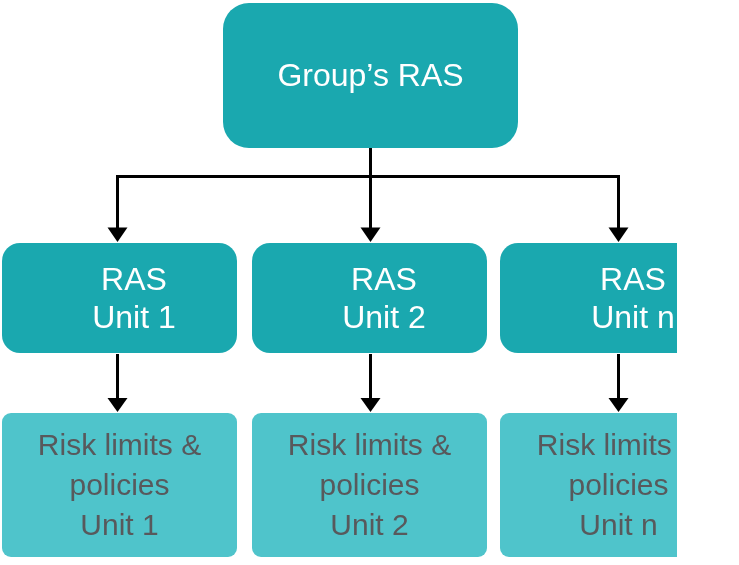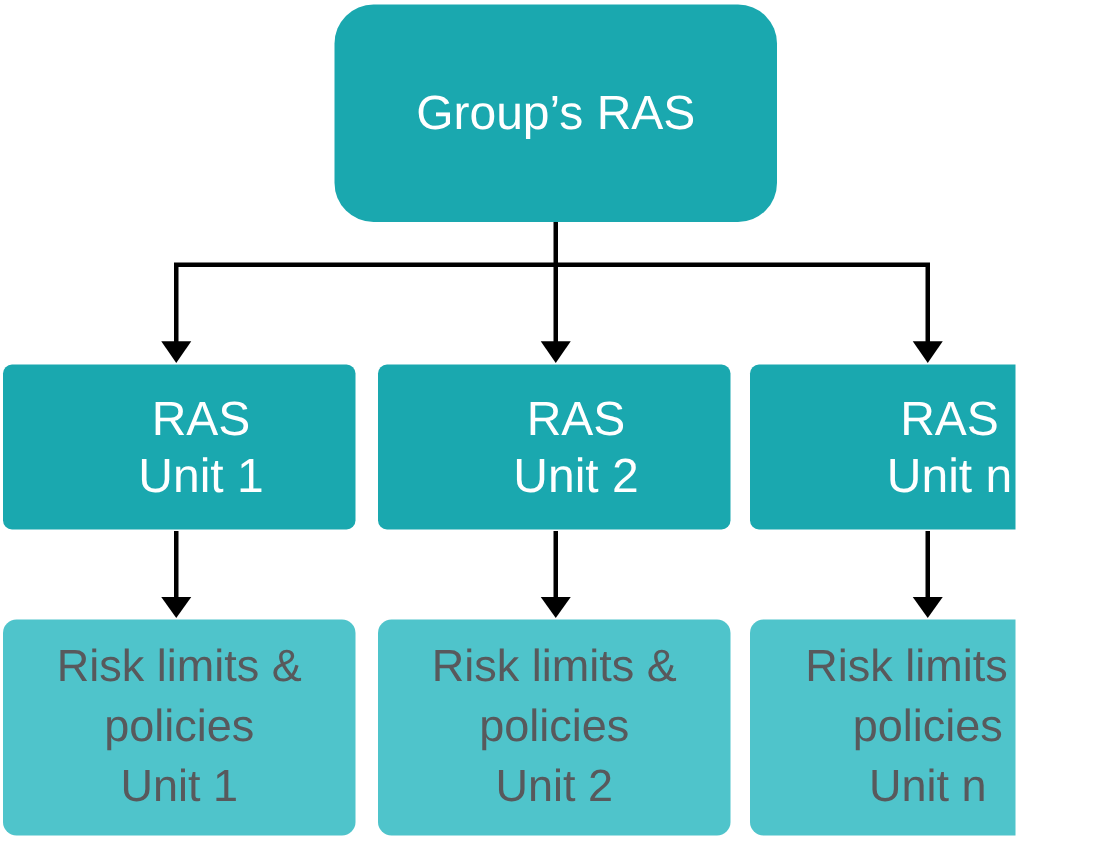--- a/index.html
+++ b/index.html
@@ -33,21 +33,21 @@
     width: 295px; height: 145px;
     background: var(--primary-teal);
     border-radius: 26px;
     color: var(--ras-text);
     font-size: 32px;
     line-height: 1.19;
   }
   .node-ras {
     top: 243px; height: 110px;
     background: var(--primary-teal);
-    border-radius: 6px;
+    border-radius: 18px;
     color: var(--ras-text);
     font-size: 32px;
     line-height: 1.19;
     padding-left: 29px;
   }
   .node-policy {
     top: 413px; height: 144px;
     background: var(--light-teal);
     border-radius: 9px;
     color: var(--policy-text);

